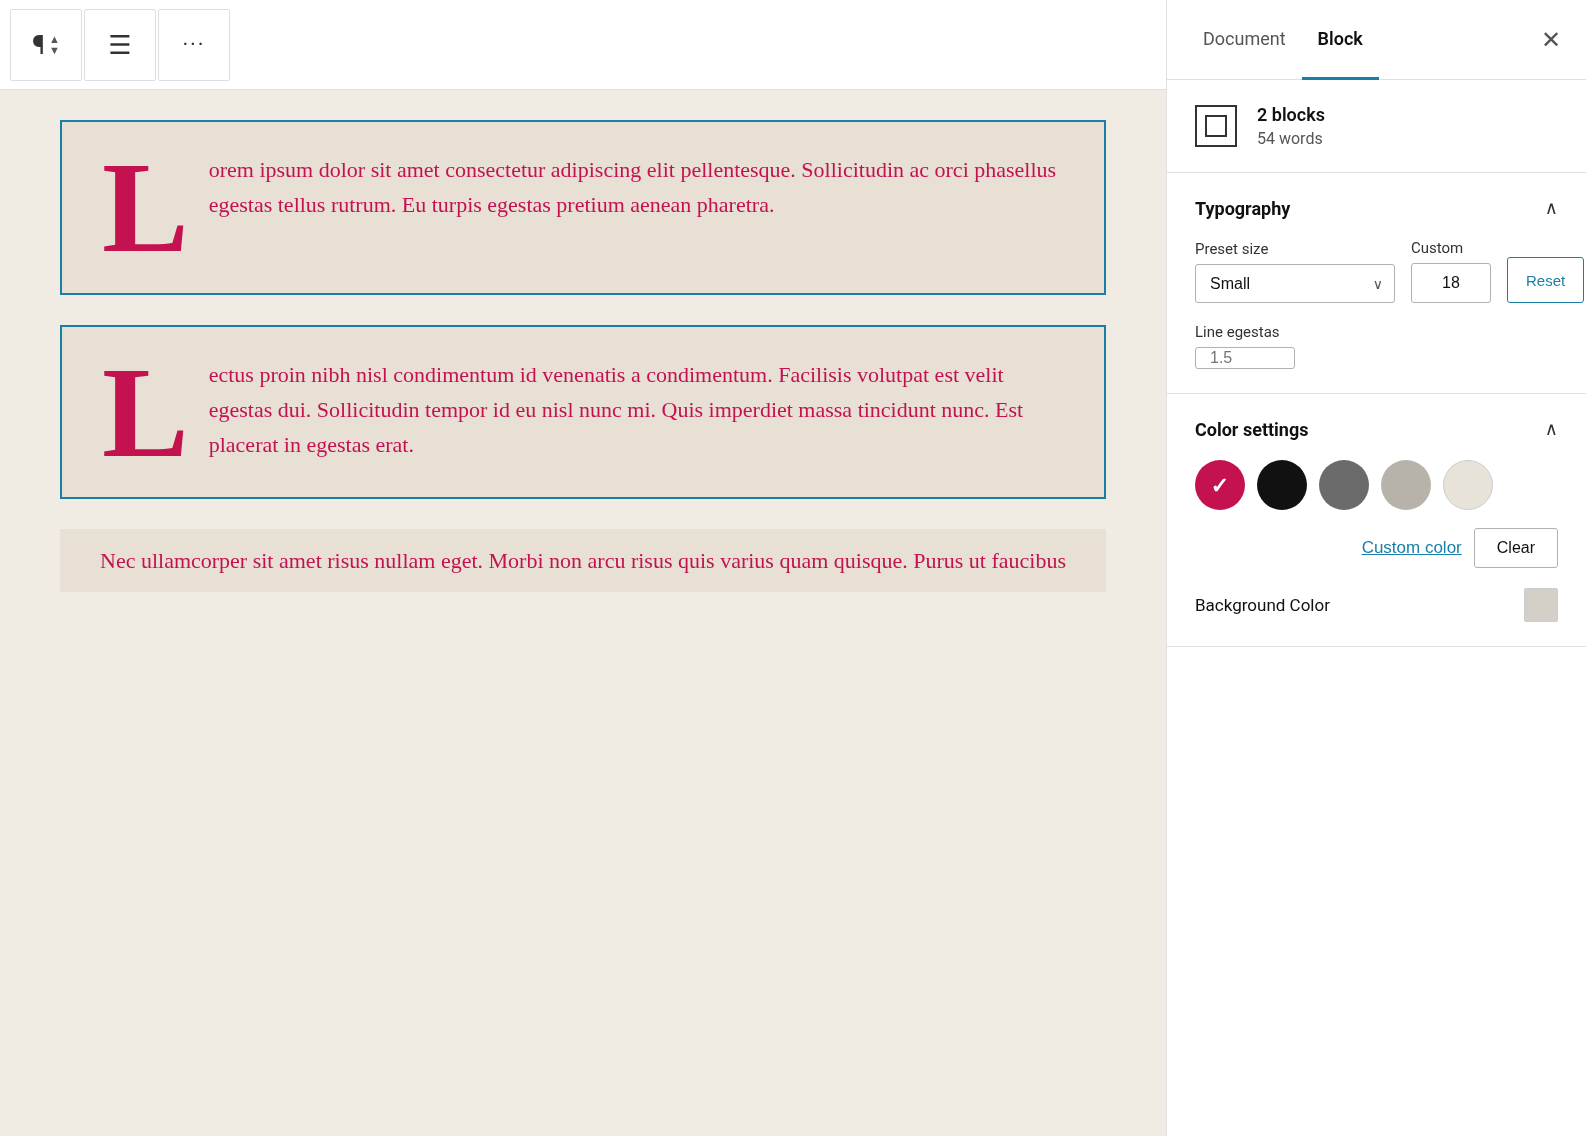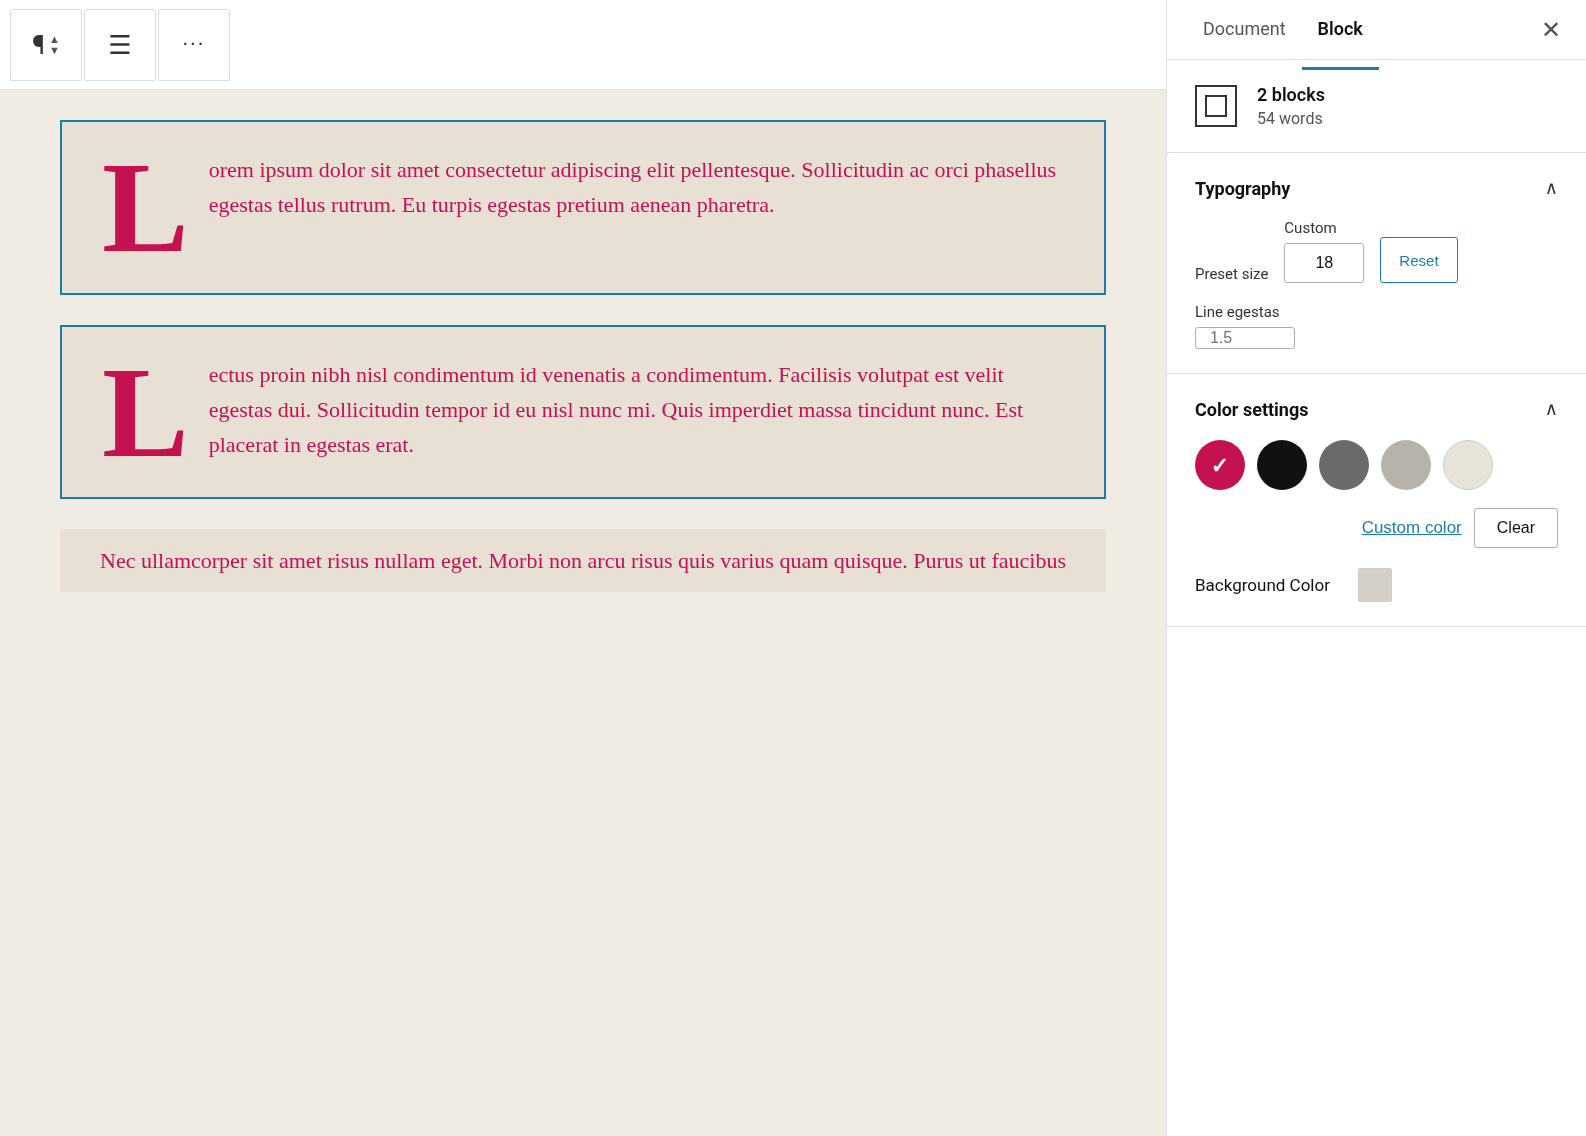--- a/index.html
+++ b/index.html
@@ -118,21 +118,21 @@
       flex-direction: column;
       height: 1136px;
       overflow-y: auto;
     }
 
     
     .sidebar-header {
       display: flex;
       align-items: center;
       padding: 0 20px;
-      height: 60px;
+      height: 80px;
       border-bottom: 1px solid #e0e0e0;
     }
 
     .sidebar-tab {
       font-size: 18px;
       color: #555;
       padding: 0 16px;
       height: 80px;
       display: flex;
       align-items: center;
@@ -371,20 +371,21 @@
       font-size: 16px;
       cursor: pointer;
     }
 
     
     .bg-color-row {
       display: flex;
       align-items: center;
       gap: 28px;
       margin-top: 20px;
+      justify-content: space-between;
     }
 
     .bg-swatch {
       width: 34px;
       height: 34px;
       border-radius: 2px;
       background: #d4cfc7;
       border: 1px solid #ccc;
     }
   </style>
@@ -460,20 +461,28 @@
 
   <div class="section">
     <div class="section-header">
       <span class="section-title">Typography</span>
       <button class="section-toggle">∧</button>
     </div>
 
     <div class="typography-row">
       <div class="field-group">
         <span class="field-label">Preset size</span>
+        <div class="preset-select-wrapper">
+          <select class="preset-select">
+            <option>Small</option>
+            <option>Medium</option>
+            <option>Large</option>
+          </select>
+          <span class="select-arrow">∨</span>
+        </div>
       </div>
 
       <div class="field-group">
         <span class="field-label">Custom</span>
         <input class="custom-input" type="text" value="18" style="">
       </div>
 
       <button class="reset-btn">
         <span>Reset</span>
       </button>

